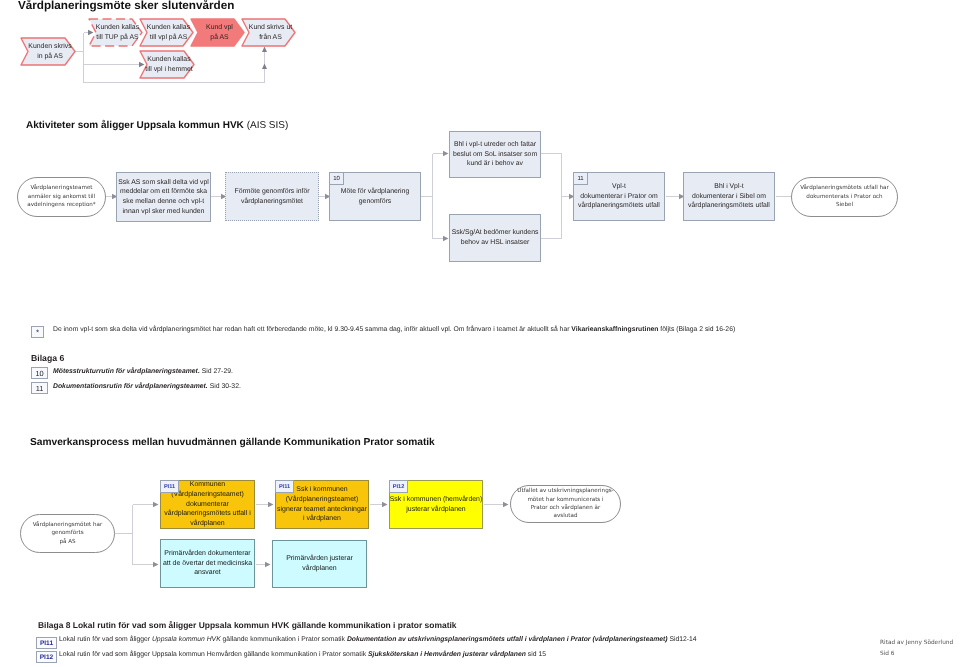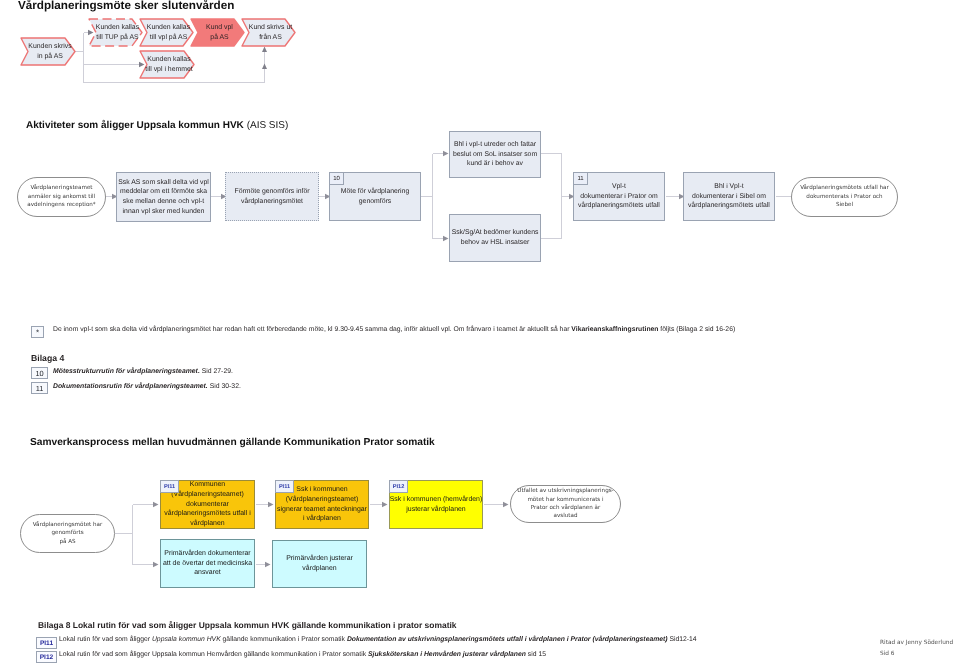--- a/index.html
+++ b/index.html
@@ -171,21 +171,21 @@
       <span>Bhl i Vpl-t<br>dokumenterar i Sibel om<br>vårdplaneringsmötets utfall</span>
     </div>
 
   <div class="abs stad ctr" style="left:791px;top:177px;width:107px;height:40px;">
       <span>Vårdplaneringsmötets utfall har<br>dokumenterats  i Prator och<br>Siebel</span>
     </div>
 
   <div class="abs nbox ctr" style="left:31px;top:326px;width:13px;height:12px;font-size:8px;display:flex;align-items:flex-start;justify-content:center;padding-top:1px;">*</div>
   <div class="abs fn" style="left:53px;top:326px;width:760px;font-size:6.8px;white-space:nowrap;"><span>De inom vpl-t som ska delta vid vårdplaneringsmötet har redan haft ett förberedande möte, kl 9.30-9.45 samma dag, inför aktuell vpl. Om frånvaro i teamet är aktuellt så har </span><b>Vikarieanskaffningsrutinen</b><span> följts (Bilaga 2 sid 16-26)</span></div>
 
-  <div class="abs" style="left:31px;top:353px;font-size:8.7px;font-weight:bold;">Bilaga 4</div>
+  <div class="abs" style="left:31px;top:353px;font-size:8.7px;font-weight:bold;">Bilaga 6</div>
   <div class="abs nbox ctr" style="left:31px;top:367px;width:17px;height:12px;display:flex;align-items:center;justify-content:center;">10</div>
   <div class="abs fn" style="left:53px;top:368px;width:400px;font-size:6.85px;white-space:nowrap;"><b><i>Mötesstrukturrutin för vårdplaneringsteamet.</i></b><span> Sid 27-29.</span></div>
   <div class="abs nbox ctr" style="left:31px;top:382px;width:17px;height:12px;display:flex;align-items:center;justify-content:center;">11</div>
   <div class="abs fn" style="left:53px;top:383px;width:400px;font-size:6.85px;white-space:nowrap;"><b><i>Dokumentationsrutin för vårdplaneringsteamet.</i></b><span> Sid 30-32.</span></div>
 
   <svg class="abs" style="left:0;top:440px;width:960px;height:180px;" viewBox="0 0 960 180">
     <g stroke="#cfcfd8" stroke-width="1" fill="none" shape-rendering="crispEdges">
       <path d="M115 93.5 H132.5"></path>
       <path d="M132.5 64.5 V124.5"></path>
       <path d="M132.5 64.5 H153"></path>

